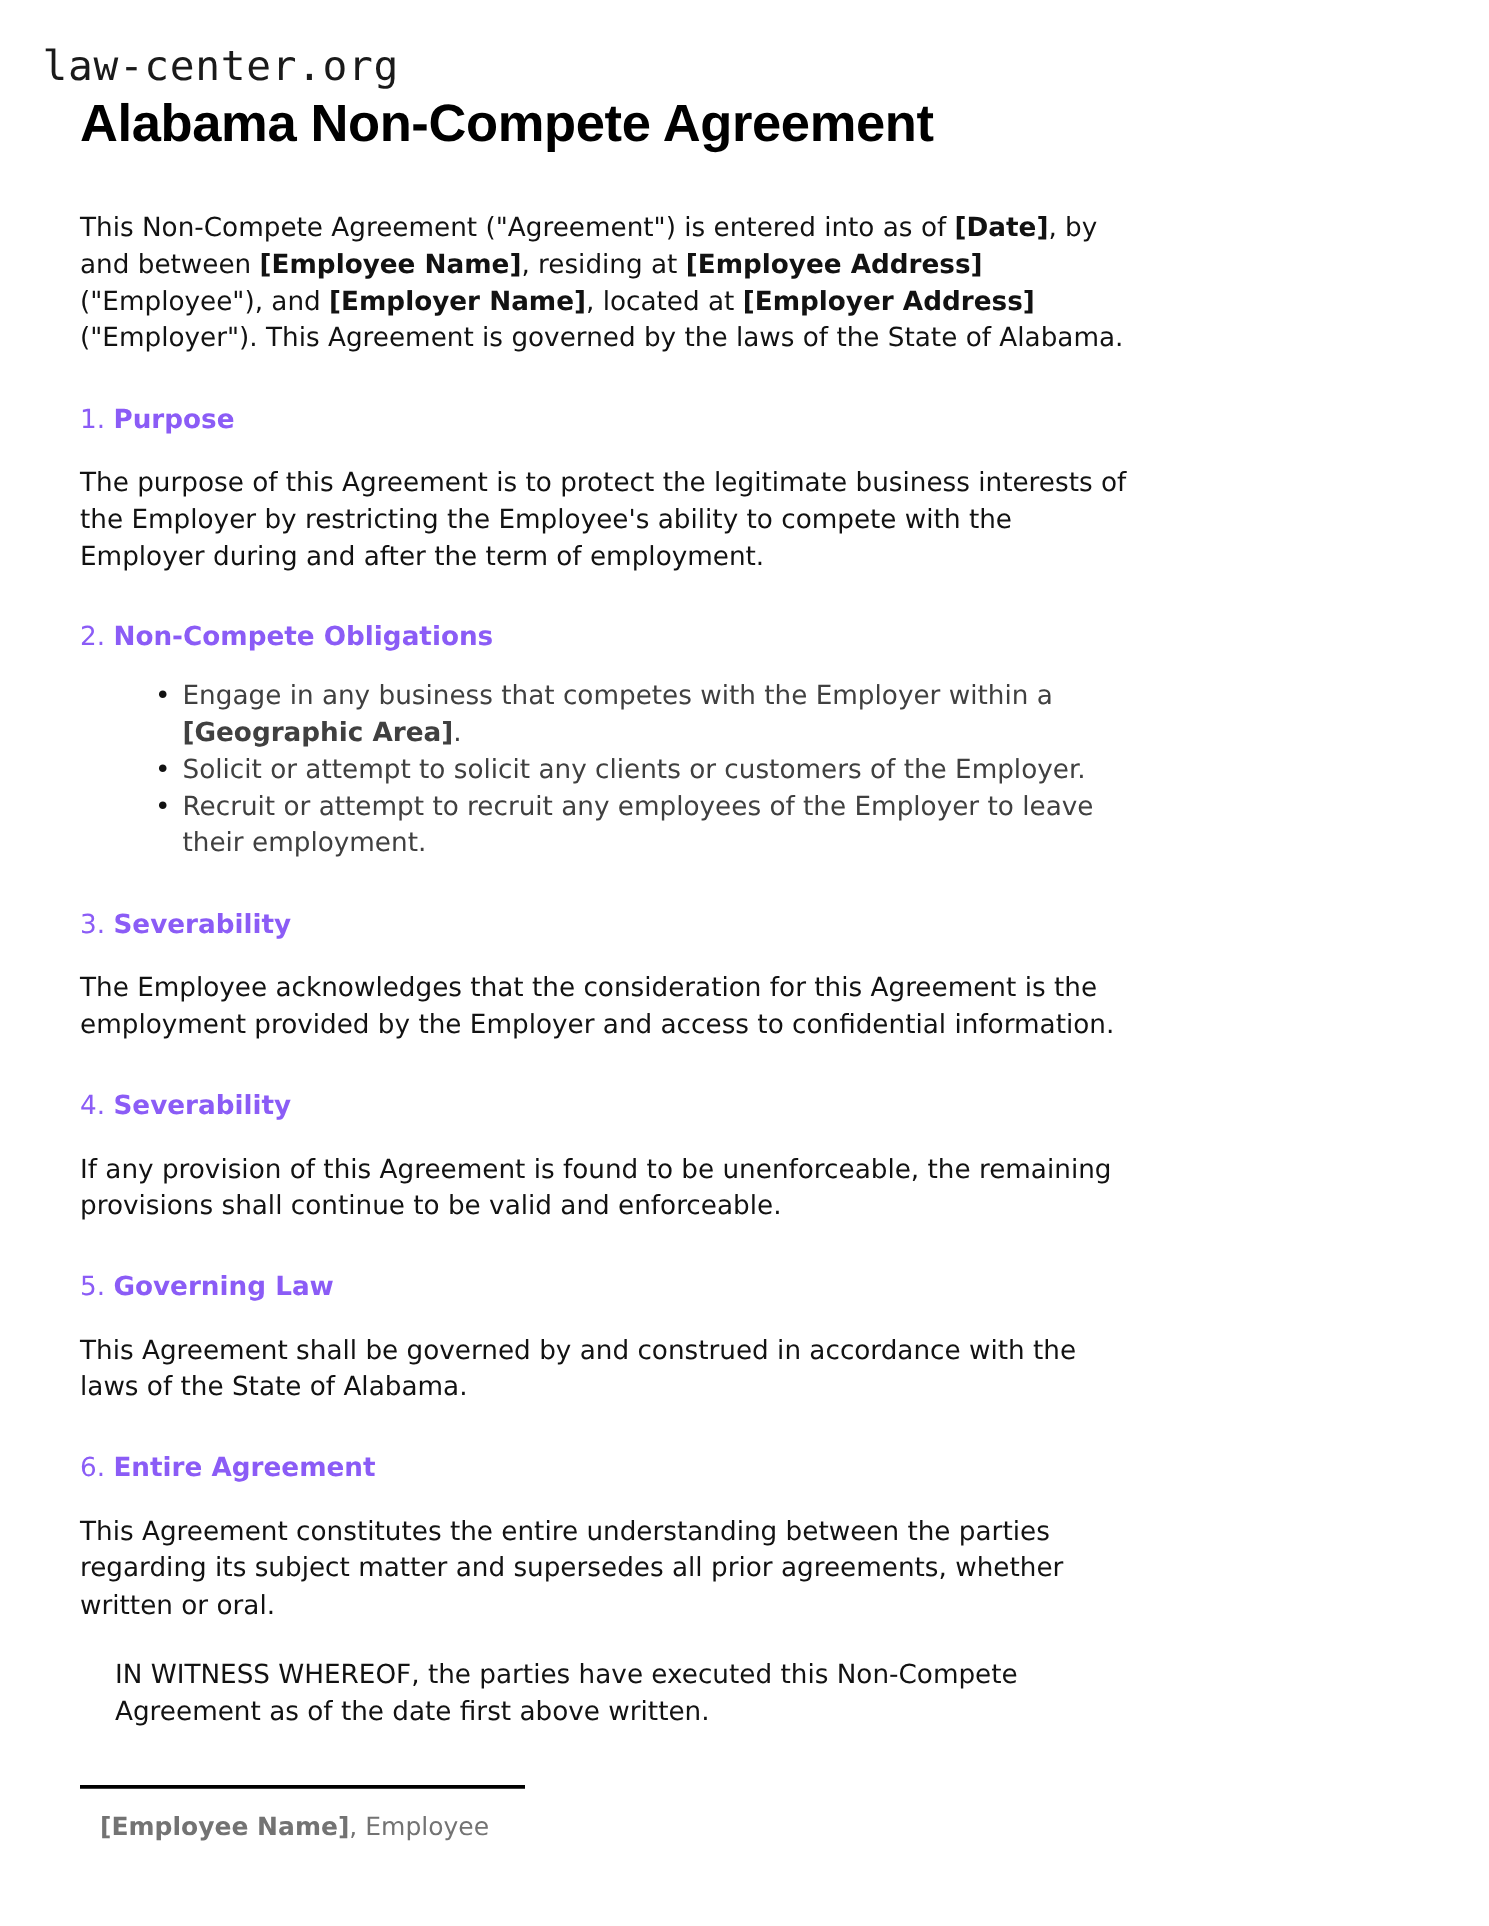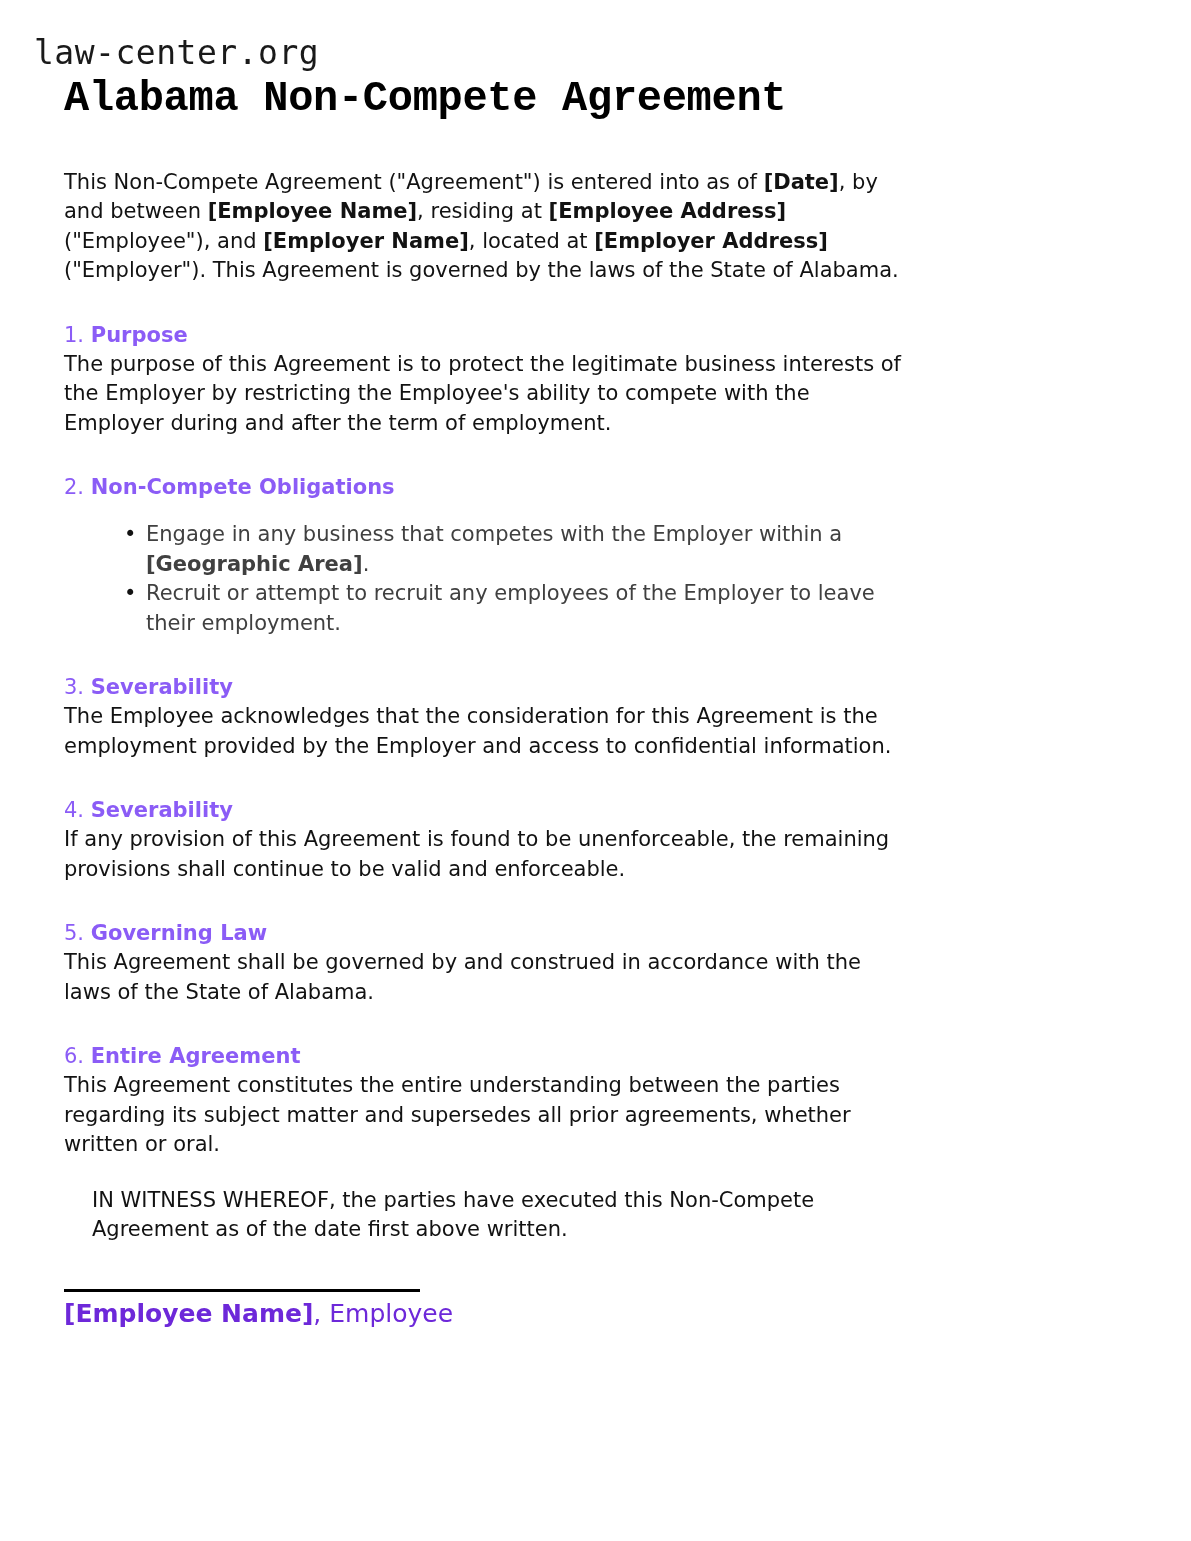--- a/index.html
+++ b/index.html
@@ -26,21 +26,21 @@
     font-family: "DejaVu Sans Mono", "Liberation Mono", monospace;
     font-size: 33px;
     font-weight: 400;
     line-height: 1.18;
     letter-spacing: 0.5px;
     color: #1a1a1a;
     margin: 0 0 2px -30px;
     white-space: nowrap;
   }
   .doc-title {
-    font-family: Liberation Mono, monospace;
+    font-family: Liberation Sans, sans-serif;
     font-size: 42px;
     font-weight: 700;
     line-height: 1.16;
     letter-spacing: -0.3px;
     margin: 0 0 0 0;
     color: #000000;
     white-space: nowrap;
   }
   .body-block {
     margin-top: 44px;
@@ -63,20 +63,21 @@
     line-height: 29px;
     font-weight: 400;
     margin: 35px 0 0 0;
     padding: 0;
     color: #8b5cf6;
   }
   .sec-head .sec-title {
     font-weight: 700;
   }
   .sec-head + p.para {
+    margin-top: 22px;
   }
   ul.bullets {
     margin: 18px 0 0 0;
     padding: 0 0 0 60px;
     list-style: none;
     max-width: 1020px;
   }
   ul.bullets li {
     position: relative;
     font-size: 21px;
@@ -99,24 +100,24 @@
     margin-top: 44px;
   }
   .sig-line {
     width: 356px;
     height: 0;
     border: 0;
     border-top: 3px solid #000000;
     margin: 0 0 7px 0;
   }
   .sig-name {
-    font-size: 25px;
+    font-size: 20px;
     line-height: 29px;
-    margin: 0;
-    color: #6d28d9;
+    margin: 16px;
+    color: #737373;
   }
   .sig-name .nm { font-weight: 700; }
 </style>
 </head>
 <body>
 
 <div class="page">
 
   <div class="site-brand">law-center.org</div>
 
@@ -126,20 +127,21 @@
 
     <p class="para"><span>This Non-Compete Agreement ("Agreement") is entered into as of </span><b>[Date]</b><span>, by and between </span><b>[Employee Name]</b><span>, residing at </span><b>[Employee Address]</b><span> ("Employee"), and </span><b>[Employer Name]</b><span>, located at </span><b>[Employer Address]</b><span> ("Employer"). This Agreement is governed by the laws of the State of Alabama.</span></p>
 
     <div class="sec-head"><span>1.</span> <span class="sec-title">Purpose</span></div>
     <p class="para">The purpose of this Agreement is to protect the legitimate business interests of the Employer by restricting the Employee's ability to compete with the Employer during and after the term of employment.</p>
 
     <div class="sec-head"><span>2.</span> <span class="sec-title">Non-Compete Obligations</span></div>
 
     <ul class="bullets">
       <li><span>Engage in any business that competes with the Employer within a </span><b>[Geographic Area]</b><span>.</span></li>
+      <li><span>Solicit or attempt to solicit any clients or customers of the Employer.</span></li>
       <li><span>Recruit or attempt to recruit any employees of the Employer to leave their employment.</span></li>
     </ul>
 
     <div class="sec-head"><span>3.</span> <span class="sec-title">Severability</span></div>
     <p class="para">The Employee acknowledges that the consideration for this Agreement is the employment provided by the Employer and access to confidential information.</p>
 
     <div class="sec-head"><span>4.</span> <span class="sec-title">Severability</span></div>
     <p class="para">If any provision of this Agreement is found to be unenforceable, the remaining provisions shall continue to be valid and enforceable.</p>
 
     <div class="sec-head"><span>5.</span> <span class="sec-title">Governing Law</span></div>

